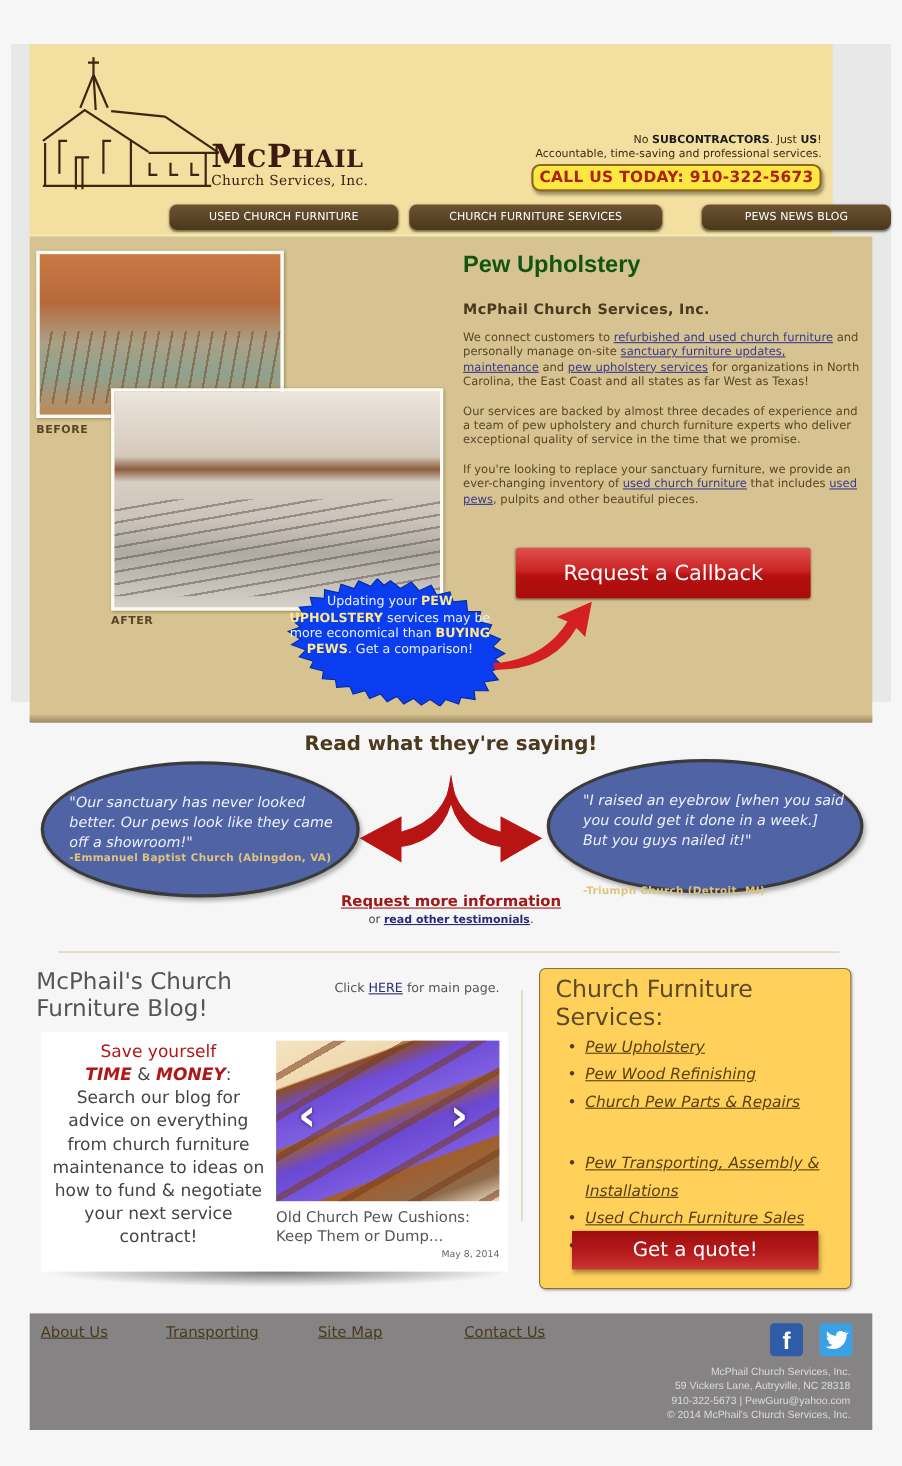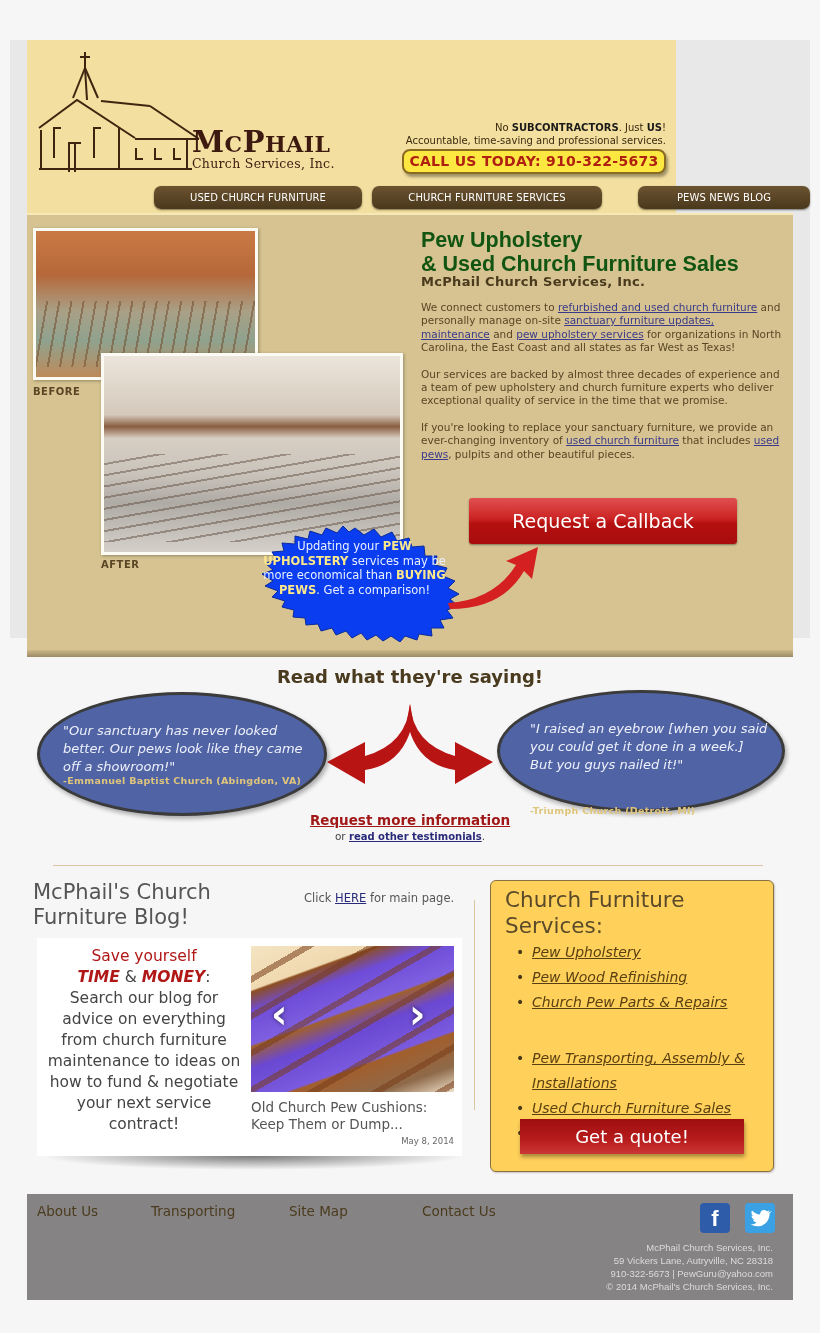--- a/index.html
+++ b/index.html
@@ -2,21 +2,21 @@
 <html><head>
 <meta charset="utf-8">
 <style>
   * { box-sizing: border-box; margin: 0; padding: 0; }
   html, body { width: 820px; height: 1333px; background: #f6f6f6; overflow: hidden; }
   body { font-family: "DejaVu Sans", sans-serif; position: relative; }
 
   .page-backdrop { position: absolute; left: 10px; top: 40px; width: 800px; height: 598px; background: #e8e8e8; }
 
   
-  .header { position: absolute; left: 27px; top: 40px; width: 649px; height: 175px; background: #f3df9f; }
+  .header { position: absolute; left: 27px; top: 40px; width: 730px; height: 175px; background: #f3df9f; }
   .logo { position: absolute; left: 10px; top: 8px; width: 340px; height: 130px; }
   .brand-name { position: absolute; left: 165px; top: 85px; font-family: "DejaVu Serif", serif; font-weight: bold; font-size: 29px; color: #3d1a10; letter-spacing: 0.5px; }
   .brand-name .sm { font-size: 22px; }
   .brand-sub { position: absolute; left: 165px; top: 116px; font-family: "DejaVu Serif", serif; font-size: 12.5px; color: #3d1a10; letter-spacing: 0.3px; }
   .tagline { position: absolute; right: 10px; top: 81px; text-align: right; font-size: 10px; color: #3a2a10; line-height: 13px; }
   .tagline b { font-weight: bold; color: #1a1a1a; }
   .call-box { position: absolute; right: 10px; top: 109px; width: 264px; height: 25px; background: #fde841; border: 2px solid #8a6a20; border-radius: 8px; box-shadow: 2px 3px 3px rgba(0,0,0,0.35); color: #b02010; font-weight: bold; font-size: 14px; text-align: center; line-height: 21px; letter-spacing: 0.3px; }
 
   .nav { position: absolute; left: 27px; top: 186px; width: 766px; height: 24px; }
   .nav-btn { position: absolute; top: 0; height: 23px; border-radius: 7px; background: linear-gradient(#6b5330, #4a381c); box-shadow: 0 1px 2px rgba(0,0,0,0.5); color: #fff; font-size: 10px; text-align: center; line-height: 23px; letter-spacing: 0.1px; }
@@ -81,21 +81,21 @@
   .services { position: absolute; left: 490px; top: 880px; width: 284px; height: 292px; background: #ffd05a; border: 1.5px solid #8a7040; border-radius: 6px; box-shadow: 1px 1px 2px rgba(0,0,0,0.2); }
   .services-title { position: absolute; left: 505px; top: 887px; font-size: 21.5px; color: #5a4a2a; line-height: 26px; }
   .services-list { position: absolute; left: 513px; top: 940px; list-style: none; }
   .services-list li { position: relative; padding-left: 19px; font-size: 14px; font-style: italic; line-height: 24.8px; }
   .services-list li::before { content: "•"; position: absolute; left: 3px; top: 0; color: #4a3a1a; font-style: normal; }
   .services-list a { color: #5a4010; text-decoration: underline; }
   .quote-btn { position: absolute; left: 520px; top: 1119px; width: 224px; height: 35px; background: linear-gradient(#9e0e0e 0%, #b81c1c 60%, #cc3636 100%); color: #fff; font-size: 18px; text-align: center; line-height: 35px; box-shadow: 1px 3px 4px rgba(0,0,0,0.35); }
 
   
   .footer { position: absolute; left: 27px; top: 1194px; width: 766px; height: 106px; background: #858383; }
-  .footer-link { position: absolute; top: 1203px; font-size: 13.5px; color: #4b3b1e; }
+  .footer-link { position: absolute; top: 1203px; font-size: 13.5px; color: #4b3b1e; text-decoration: underline; }
   .social { position: absolute; top: 1203px; width: 30px; height: 30px; border-radius: 4px; color: #fff; font-weight: bold; text-align: center; }
   .fb { left: 700px; background: #2f5ca8; font-size: 22px; line-height: 32px; font-family: "Liberation Sans", sans-serif; }
   .tw { left: 745px; background: #3aa2e4; }
   .footer-info { position: absolute; right: 47px; top: 1241px; text-align: right; font-size: 9.5px; color: #dcdcdc; line-height: 13px; font-family: "Liberation Sans", sans-serif; }
 </style>
 </head>
 <body>
 
 <div class="page-backdrop"></div>
 
@@ -144,21 +144,21 @@
 
 <div class="photo photo-before">
     <div class="pew-lines"></div>
   </div>
 <div class="lbl" style="left:33px;top:386px;">BEFORE</div>
 <div class="photo photo-after">
     <div class="pew-lines"></div>
   </div>
 <div class="lbl" style="left:101px;top:559px;">AFTER</div>
 
-<div class="hero-title"><span>Pew Upholstery</span><br><span>&amp; Used Church Furniture Sales</span></div>
+<div class="hero-title"><span>Pew Upholstery</span><br></div>
 <div class="hero-sub">McPhail Church Services, Inc.</div>
 <div class="hero-text">
   <p><span>We connect customers to </span><a>refurbished and used church furniture</a><span> and personally manage on-site </span><a>sanctuary furniture updates, maintenance</a><span> and </span><a>pew upholstery services</a><span> for organizations in North Carolina, the East Coast and all states as far West as Texas!</span></p>
   <p>Our services are backed by almost three decades of experience and a team of pew upholstery and church furniture experts who deliver exceptional quality of service in the time that we promise.</p>
   <p><span>If you're looking to replace your sanctuary furniture, we provide an ever-changing inventory of </span><a>used church furniture</a><span> that includes </span><a>used pews</a><span>, pulpits and other beautiful pieces.</span></p>
 </div>
 <div class="callback-btn">Request a Callback</div>
 
 <svg class="starburst" viewBox="0 0 218 116">
   <polygon fill="#0a3cf0" stroke="#0a2a9a" stroke-width="1" points="109,2 118,9 128,3 135,11 146,6 151,15 163,12 166,21 178,20 179,30 191,30 189,39 201,42 197,50 209,55 202,62 213,68 204,73 212,80 201,84 207,92 194,94 198,102 185,102 186,110 173,108 171,114 159,110 154,116 145,110 137,115 130,109 121,114 115,107 106,112 100,105 90,109 86,102 75,105 72,98 60,99 59,92 47,91 48,84 36,81 39,75 26,71 32,65 19,60 27,55 16,48 27,44 19,37 31,34 26,26 38,25 36,17 49,18 49,10 62,13 64,5 76,9 80,2 91,7 97,0 103,6"></polygon>

